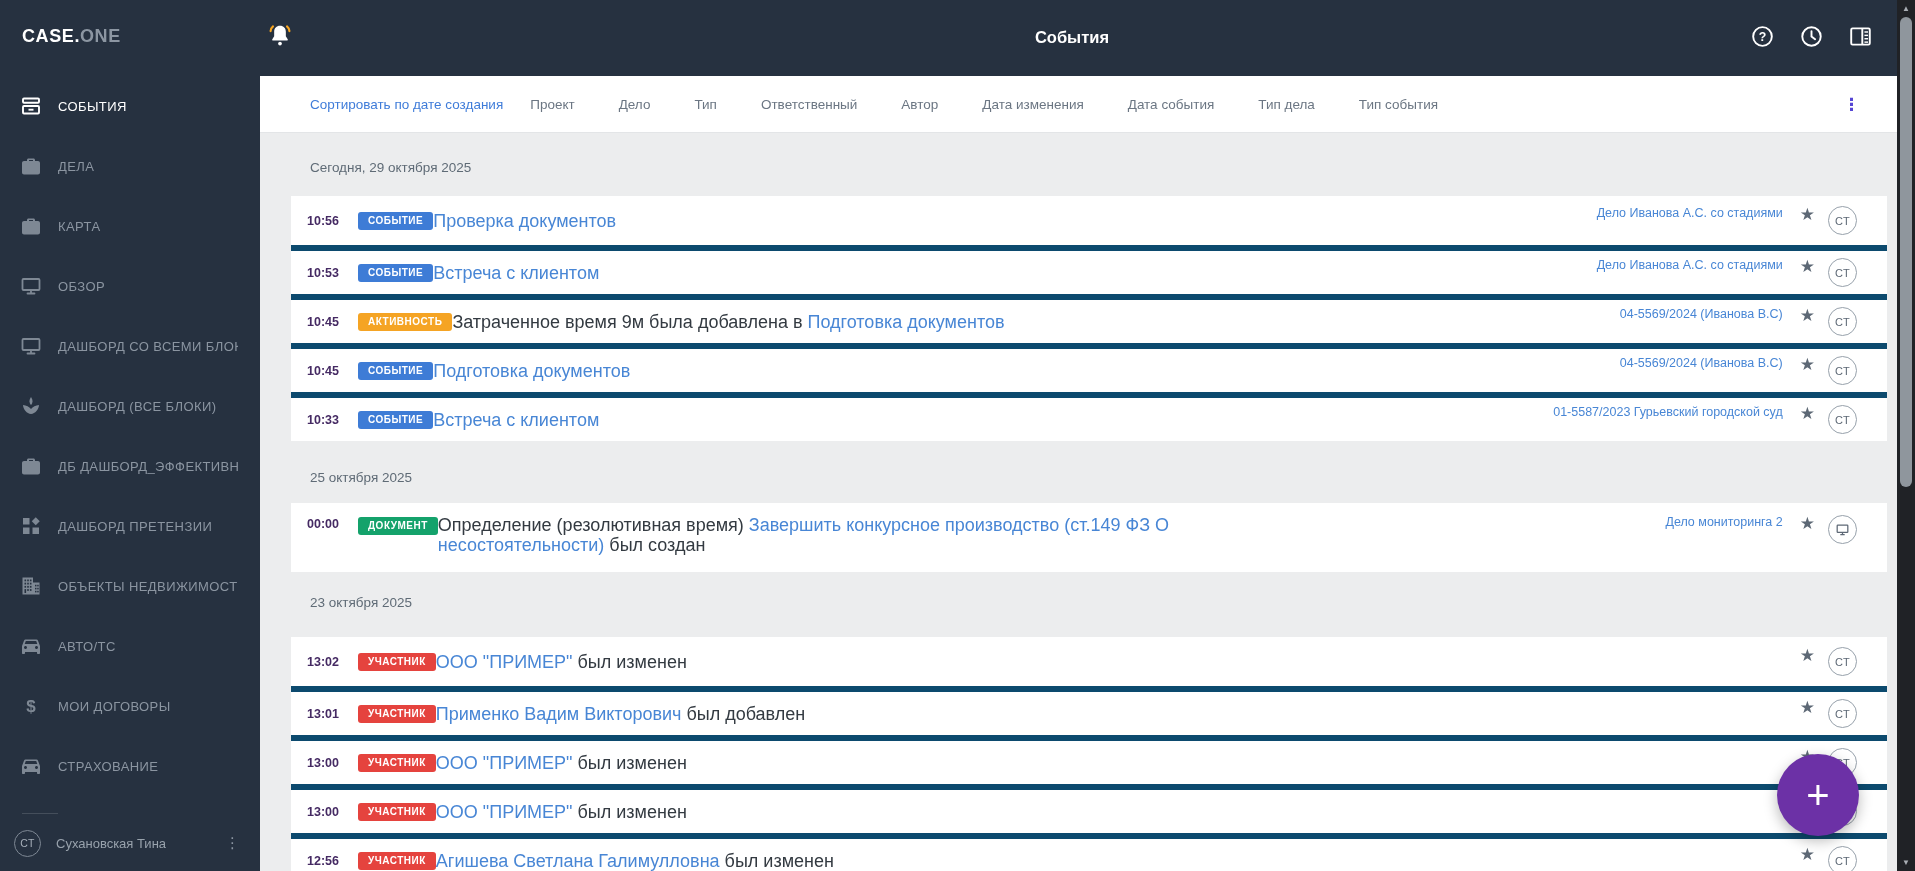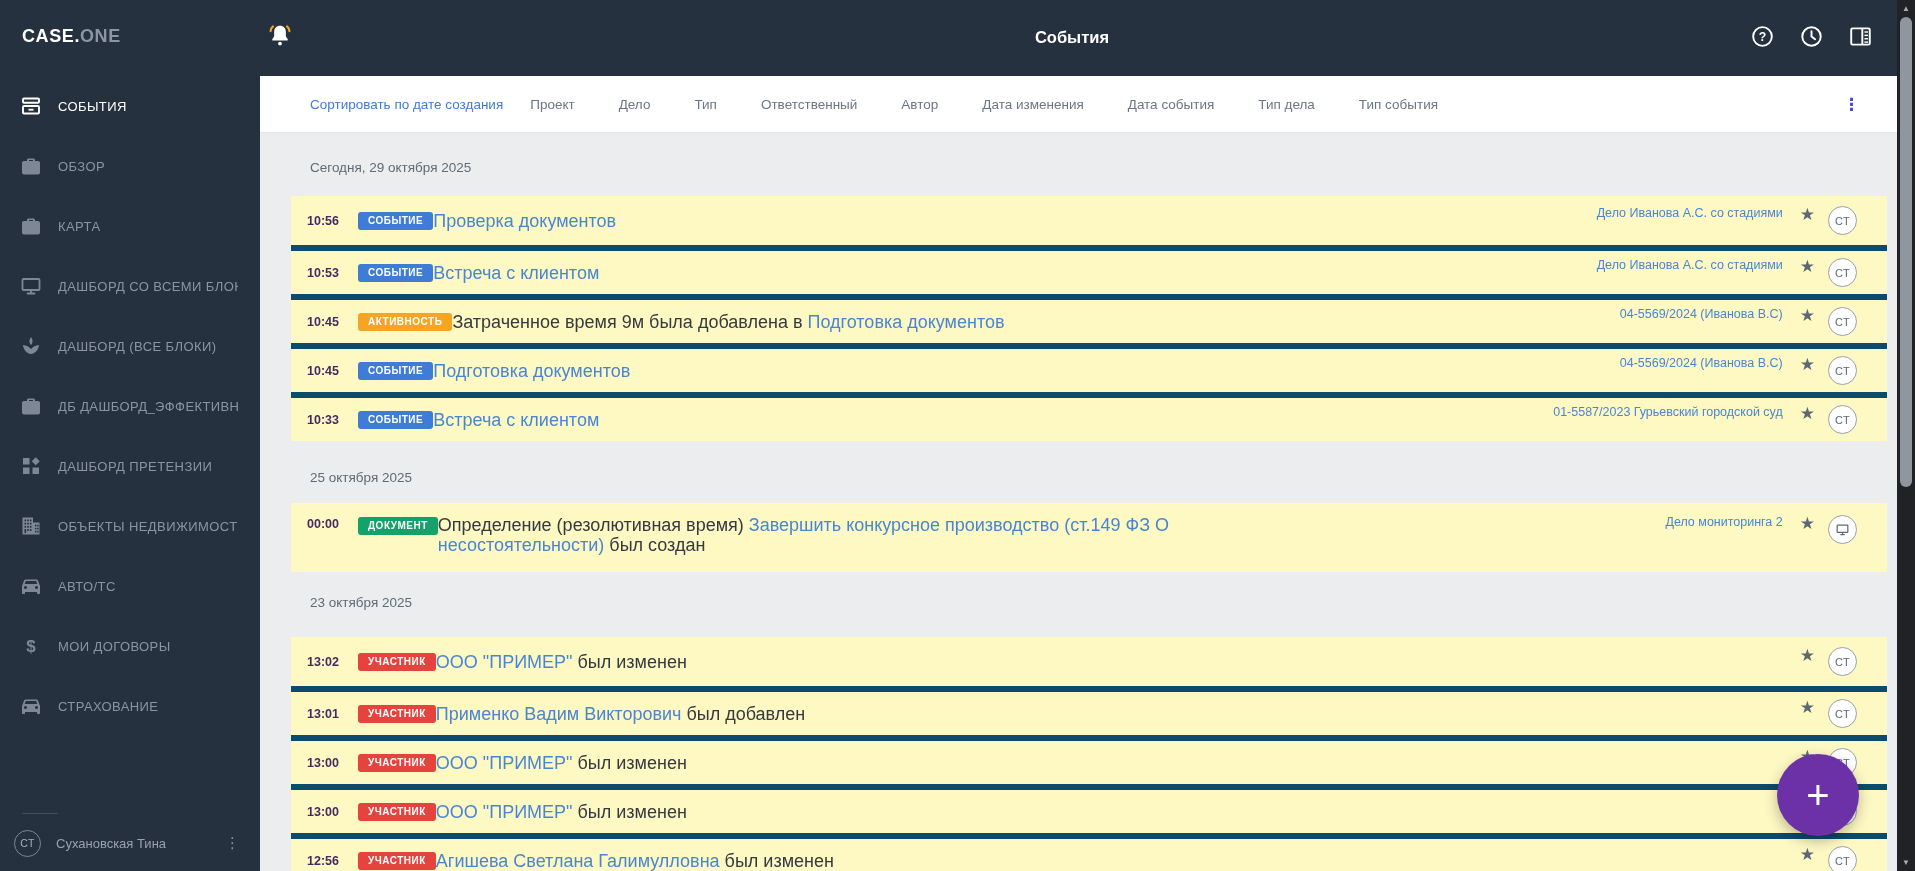--- a/index.html
+++ b/index.html
@@ -39,21 +39,21 @@
   .sort-link{color:#3f7cd9;font-size:13.5px;margin-right:27px;cursor:pointer;white-space:nowrap}
   #filters{display:inline-flex;gap:44px}
   .filter-chip{color:#6b7683;font-size:13.5px;cursor:pointer;white-space:nowrap}
   .more-dots{position:absolute;right:37px;top:50%;transform:translateY(-50%);color:#5646d4;font-size:17px;font-weight:700;cursor:pointer}
 
   .list{padding:0 10px 0 31px}
   .group-date{color:#5f6b76;font-size:13.5px;margin-left:19px;line-height:17px;padding:26px 0 20px}
   .group:nth-child(2) .group-date{padding:28px 0 17px}
   .group:nth-child(3) .group-date{padding:22px 0 26px}
 
-  .card{background:#fef9c3}
+  .card{background:#ffffff}
   .row{display:flex;align-items:center;height:49px;padding:0 30px 0 16px;position:relative;cursor:pointer}
   .row + .row{border-top:6px solid #0c4a6e}
   .time{width:43px;flex:none;color:var(--time-purple,#452a63);font-size:12.5px;font-weight:700}
   .badge{flex:none;margin-left:8px;min-width:63px;padding:0 10px;height:18px;line-height:18px;border-radius:3px;color:#fff;font-size:10px;font-weight:700;letter-spacing:.5px;}
   .b-event{background:var(--badge-event,#3e7cd6)}
   .b-activity{background:var(--badge-activity,#f5a424)}
   .b-document{background:var(--badge-document,#14a26b)}
   .b-participant{background:var(--badge-participant,#e5433e)}
   .content{font-size:18px;color:#333a41;line-height:20px}
   .t-link{color:var(--link-blue,#4886d5);cursor:pointer;text-decoration:none}
@@ -135,29 +135,38 @@
             </svg>
           </span>
           <span class="s-label">СОБЫТИЯ</span>
         </div>
         <div class="side-item">
           <span class="s-icon">
             <svg viewBox="0 0 24 24" width="24" height="24" fill="currentColor">
               <path d="M9.5 4.5h5c.8 0 1.5.7 1.5 1.5v1h3c1.1 0 2 .9 2 2v9.5c0 1.1-.9 2-2 2H5c-1.1 0-2-.9-2-2V9c0-1.1.9-2 2-2h3V6c0-.8.7-1.5 1.5-1.5zm.5 2.5h4V6h-4v1z"></path>
             </svg>
           </span>
+          <span class="s-label">ДЕЛА</span>
+        </div>
+        <div class="side-item">
+          <span class="s-icon">
+            <svg viewBox="0 0 24 24" width="24" height="24" fill="currentColor">
+              <path d="M9.5 4.5h5c.8 0 1.5.7 1.5 1.5v1h3c1.1 0 2 .9 2 2v9.5c0 1.1-.9 2-2 2H5c-1.1 0-2-.9-2-2V9c0-1.1.9-2 2-2h3V6c0-.8.7-1.5 1.5-1.5zm.5 2.5h4V6h-4v1z"></path>
+            </svg>
+          </span>
+          <span class="s-label">КАРТА</span>
+        </div>
+        <div class="side-item">
+          <span class="s-icon">
+            <svg viewBox="0 0 24 24" width="24" height="24" fill="none" stroke="currentColor" stroke-width="1.8">
+              <rect x="3.5" y="5" width="17" height="11" rx="1"></rect>
+              <path d="M12 16v3M8.5 19.5h7" stroke-linecap="round"></path>
+            </svg>
+          </span>
           <span class="s-label">ОБЗОР</span>
-        </div>
-        <div class="side-item">
-          <span class="s-icon">
-            <svg viewBox="0 0 24 24" width="24" height="24" fill="currentColor">
-              <path d="M9.5 4.5h5c.8 0 1.5.7 1.5 1.5v1h3c1.1 0 2 .9 2 2v9.5c0 1.1-.9 2-2 2H5c-1.1 0-2-.9-2-2V9c0-1.1.9-2 2-2h3V6c0-.8.7-1.5 1.5-1.5zm.5 2.5h4V6h-4v1z"></path>
-            </svg>
-          </span>
-          <span class="s-label">КАРТА</span>
         </div>
         <div class="side-item">
           <span class="s-icon">
             <svg viewBox="0 0 24 24" width="24" height="24" fill="none" stroke="currentColor" stroke-width="1.8">
               <rect x="3.5" y="5" width="17" height="11" rx="1"></rect>
               <path d="M12 16v3M8.5 19.5h7" stroke-linecap="round"></path>
             </svg>
           </span>
           <span class="s-label">ДАШБОРД СО ВСЕМИ БЛОКА…</span>
         </div>

